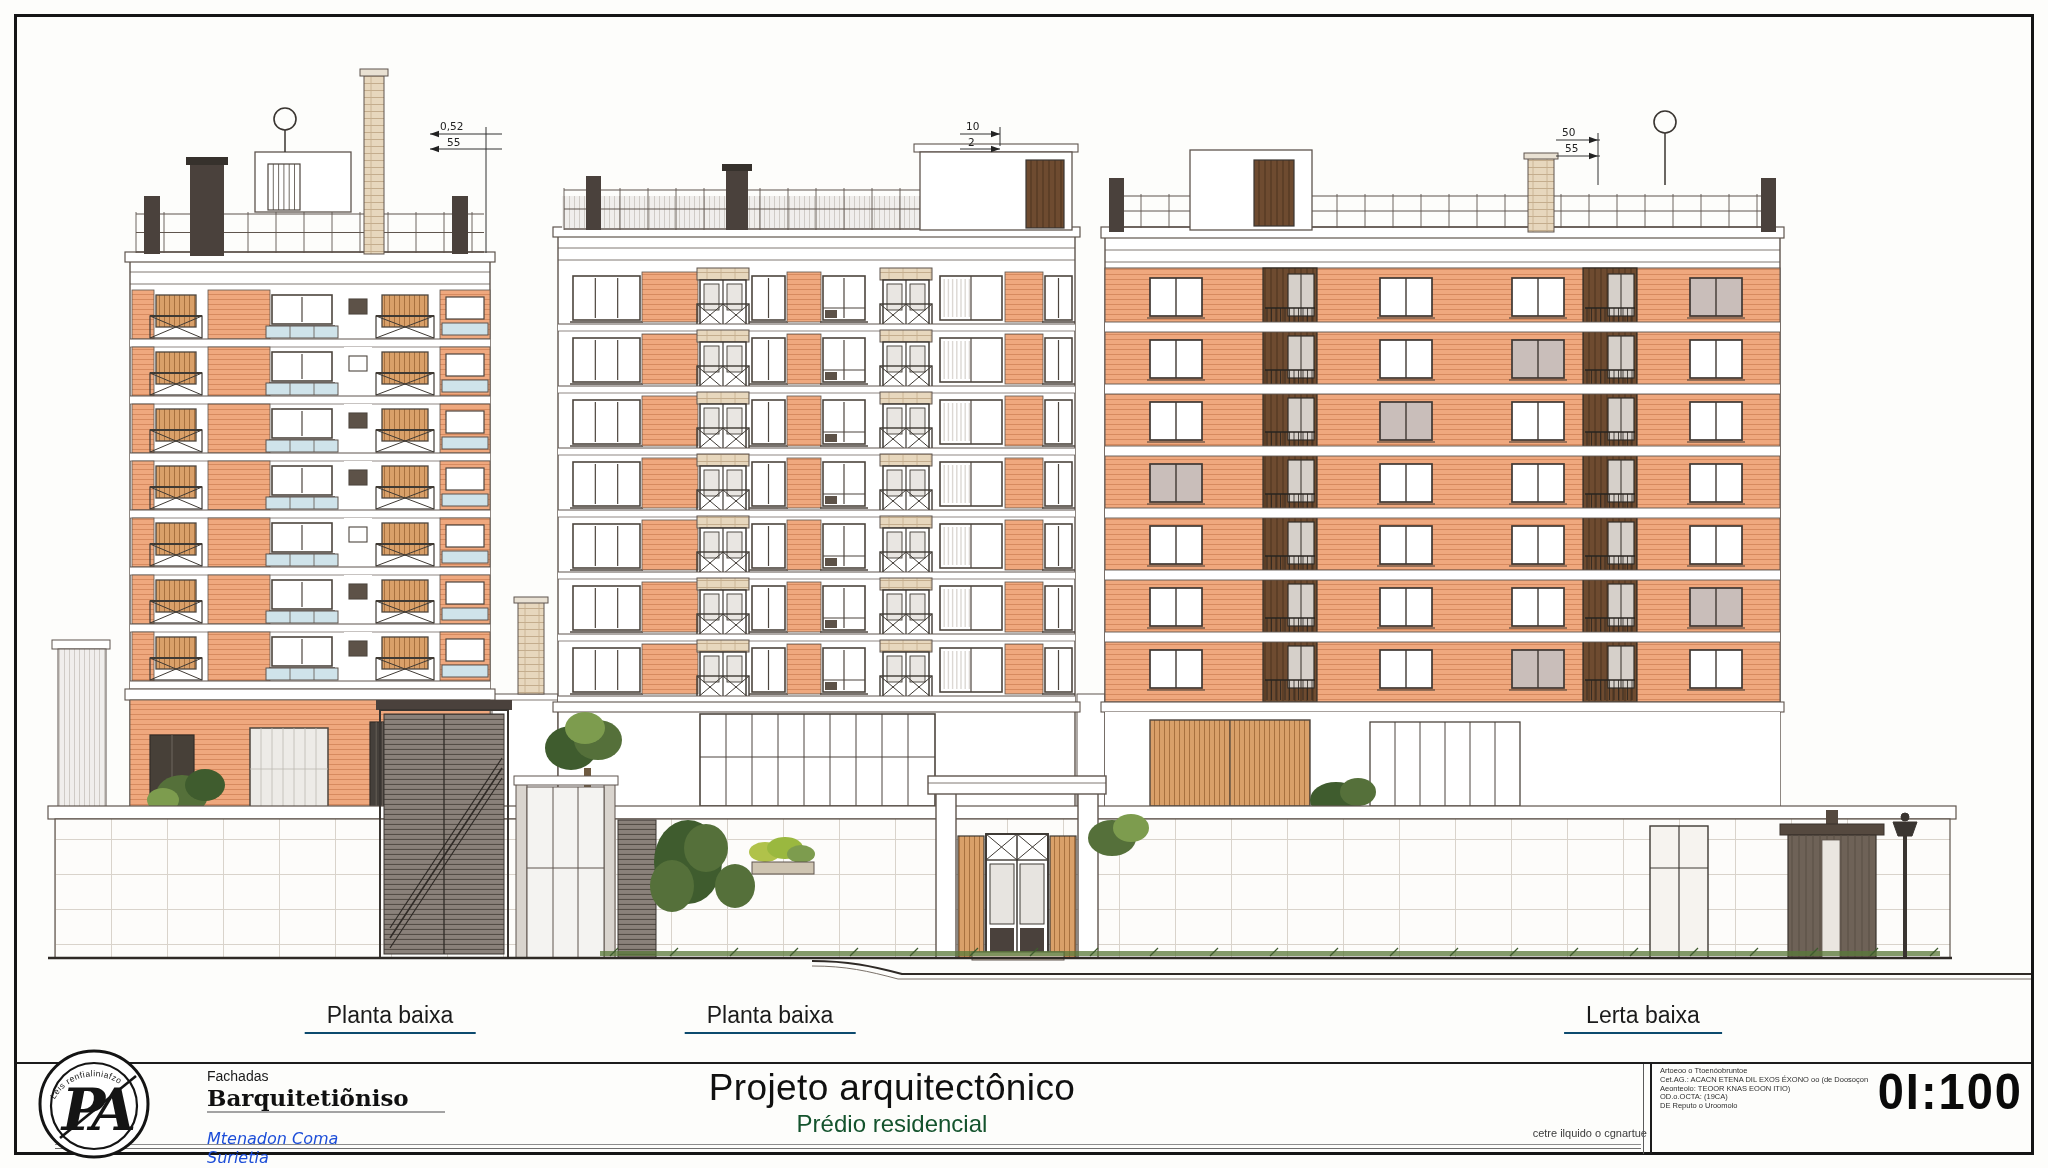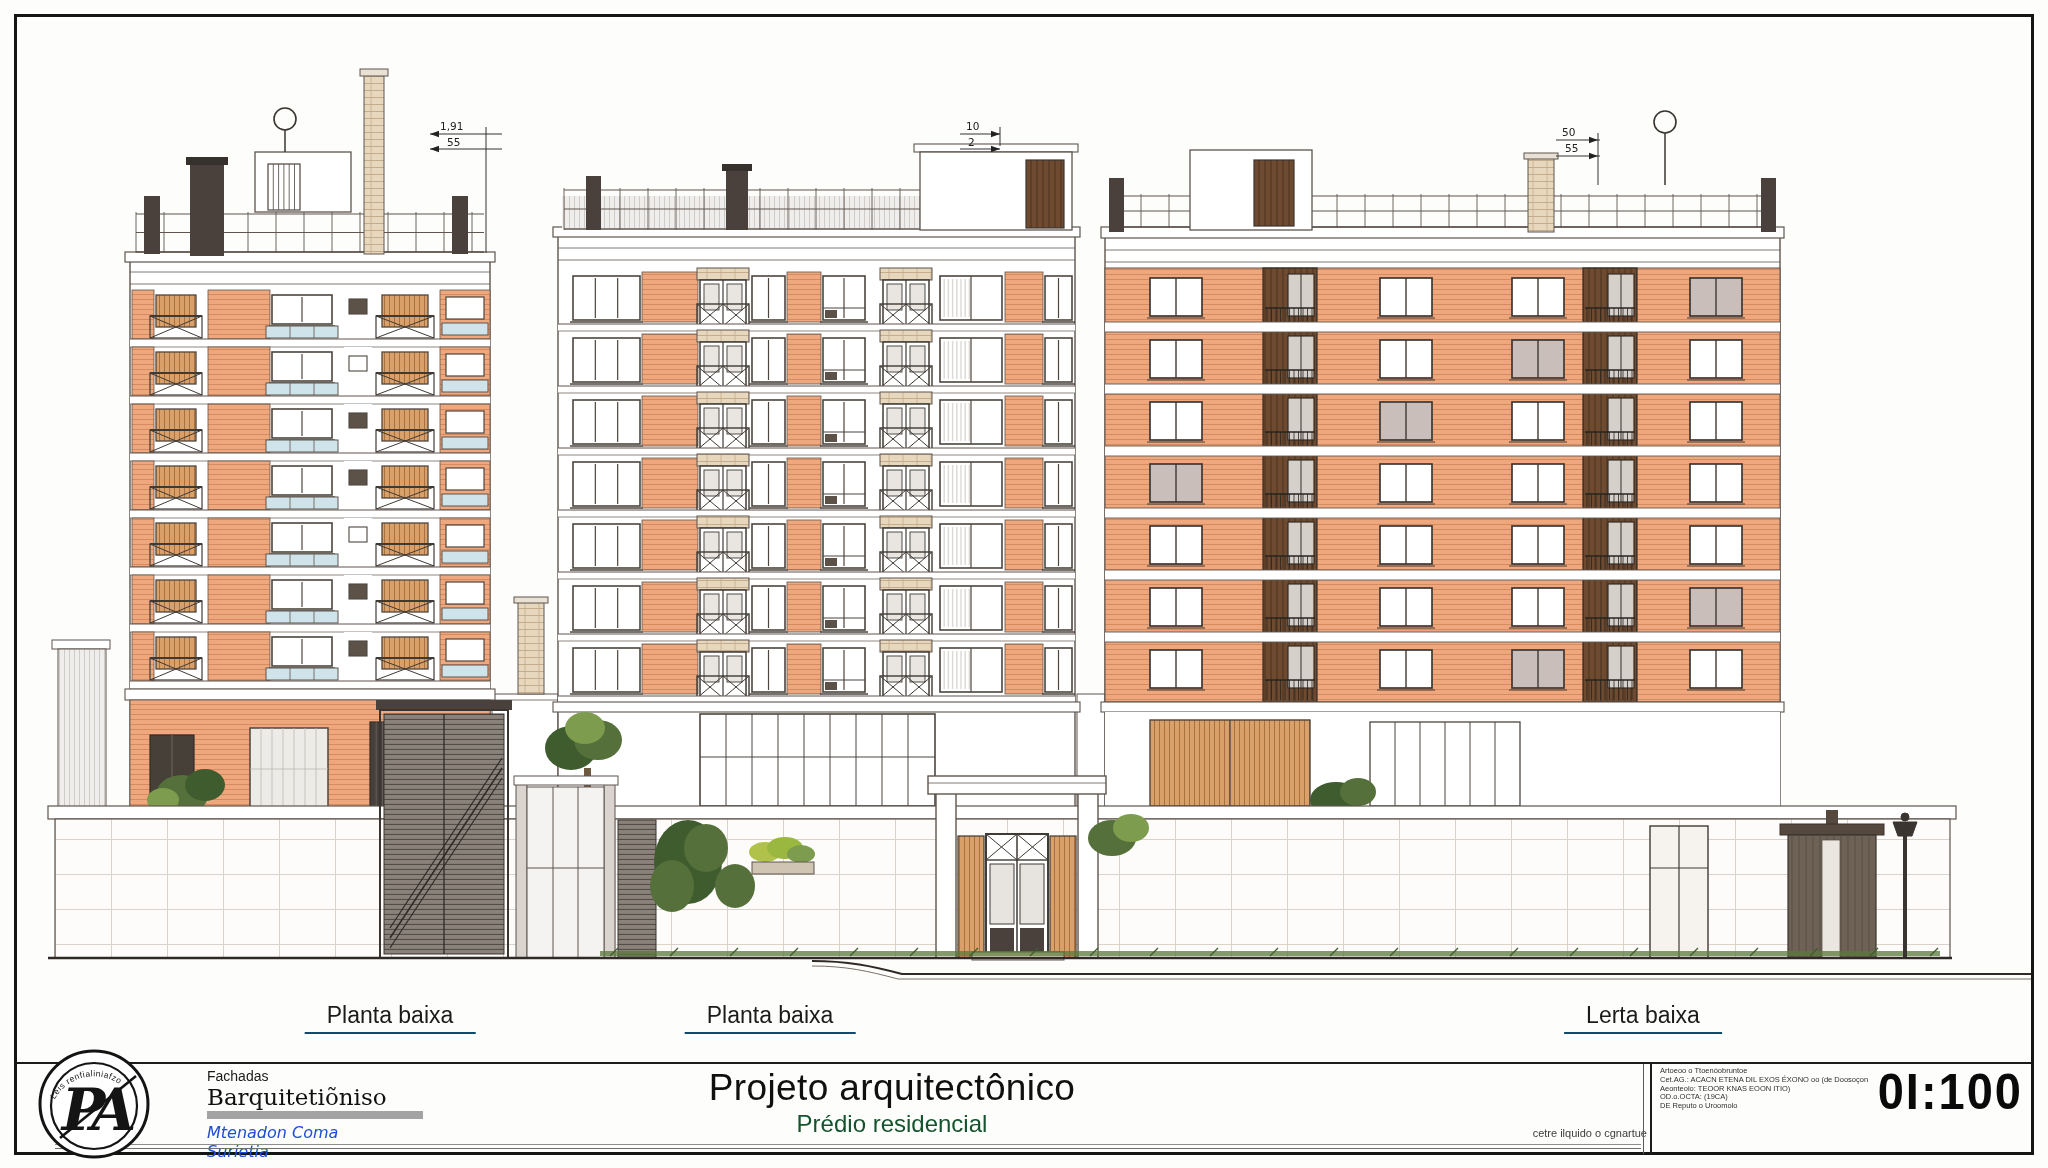--- a/index.html
+++ b/index.html
@@ -4,21 +4,21 @@
 <style>
   html,body{margin:0;padding:0;background:#ffffff}
   #stage{position:relative;width:2048px;height:1168px;background:#fdfdfb;font-family:"Liberation Sans",sans-serif;overflow:hidden}
   .frame{position:absolute;left:14px;top:14px;width:2020px;height:1141px;border:3px solid #151515;box-sizing:border-box;pointer-events:none}
   #drawing{position:absolute;left:0;top:0}
   .elev-label{position:absolute;transform:translateX(-50%);font-size:23px;color:#1b1b1b;border-bottom:2px solid #0c4a6e;padding:0 22px 3px;white-space:nowrap}
   .dim{position:absolute;font-size:10.5px;color:#222;font-family:"DejaVu Sans",sans-serif}
   .titlebar{position:absolute;left:17px;top:1062px;width:2014px;height:90px;border-top:2px solid #1c1c1c}
   .tb-left{position:absolute;left:190px;top:5px;line-height:1.1}
   .tb-proj{font-size:14px;color:#1a1a1a}
-  .tb-firm{font-family:"DejaVu Serif",serif;font-size:23px;font-weight:400;color:#101010;border-bottom:8px solid #a3a3a3;display:inline-block;padding-right:36px;margin:1px 0 4px}
+  .tb-firm{font-family:"DejaVu Serif",serif;font-size:23px;font-weight:700;color:#101010;border-bottom:2px solid #a3a3a3;display:inline-block;padding-right:36px;margin:1px 0 16px}
   .tb-auth{font-size:16px;font-style:italic;font-weight:400;color:#1d4ed8;line-height:19px;font-family:"DejaVu Sans",sans-serif}
   .tb-center{position:absolute;left:545px;top:3px;width:660px;text-align:center}
   .tb-title{font-size:37px;color:#101010;letter-spacing:.4px}
   .tb-sub{font-size:24px;color:#14532d;margin-top:1px}
   .tb-note{position:absolute;left:1190px;top:63px;width:440px;text-align:right;font-size:11px;color:#3c3c3c}
   .tb-rule{position:absolute;left:38px;top:80px;width:1586px;height:3px;border-top:1px solid #8d8d8d;border-bottom:1px solid #6f6f6f}
   .tb-vline{position:absolute;left:1626px;top:0;width:1px;height:90px;background:#5a5a5a}
   .tb-right{position:absolute;left:1633px;top:0;width:381px;height:90px;border-left:2px solid #1c1c1c;box-sizing:border-box}
   .tbr-row1{display:flex;align-items:stretch;height:38px;border-bottom:2px solid #1c1c1c;box-sizing:border-box}
   .tbr-sec{font-size:19px;color:#101010;padding-left:10px;flex:1;display:flex;align-items:center}
@@ -1194,21 +1194,21 @@
         <line x1="1598" y1="133" x2="1598" y2="185" stroke="#333" stroke-width="1"></line>
       </g>
     </svg>
 
   <div class="frame"></div>
 
   <span class="elev-label" style="left:390px;top:1002px">Planta baixa</span>
   <span class="elev-label" style="left:770px;top:1002px">Planta baixa</span>
   <span class="elev-label" style="left:1643px;top:1002px">Lerta baixa</span>
 
-  <span class="dim" style="left:440px;top:120px">1,91</span>
+  <span class="dim" style="left:440px;top:120px">0,52</span>
   <span class="dim" style="left:447px;top:136px">55</span>
   <span class="dim" style="left:966px;top:120px">10</span>
   <span class="dim" style="left:968px;top:136px">2</span>
   <span class="dim" style="left:1562px;top:126px">50</span>
   <span class="dim" style="left:1565px;top:142px">55</span>
 
   <svg class="pa-logo" viewBox="0 0 116 116">
     <ellipse cx="58" cy="58" rx="54" ry="53" fill="#ffffff" stroke="#141414" stroke-width="3"></ellipse>
     <circle cx="58" cy="60" r="43" fill="none" stroke="#141414" stroke-width="2.2"></circle>
     <path id="paArc" d="M 15 62 A 45 45 0 0 1 101 62" fill="none" stroke="none"></path>

